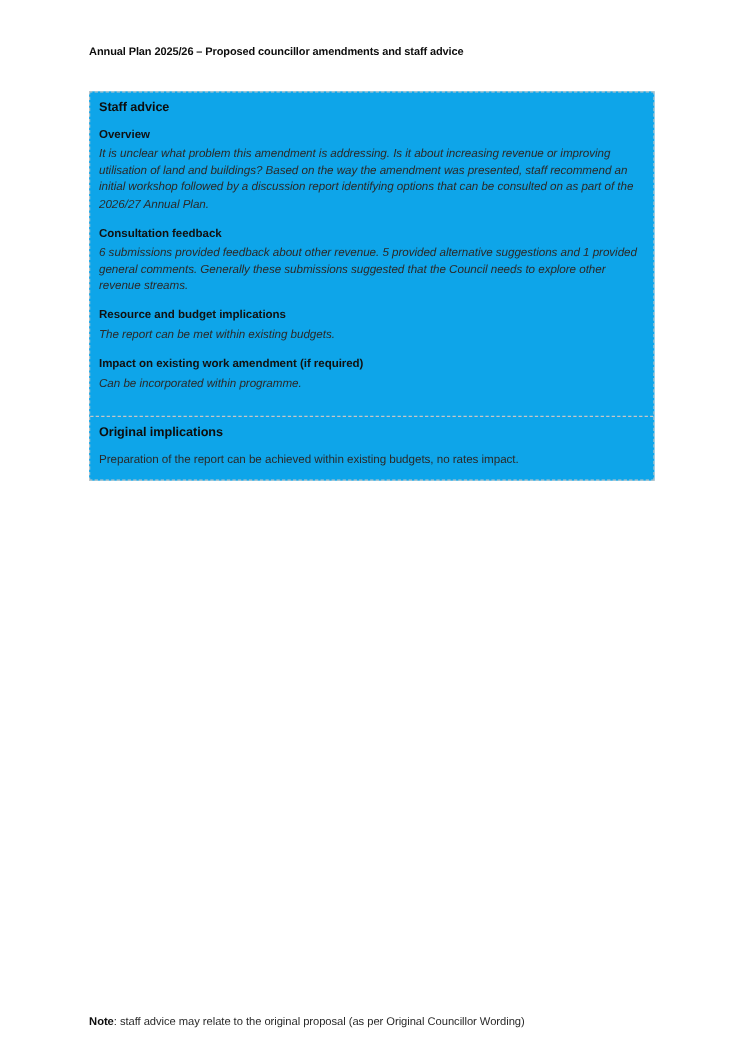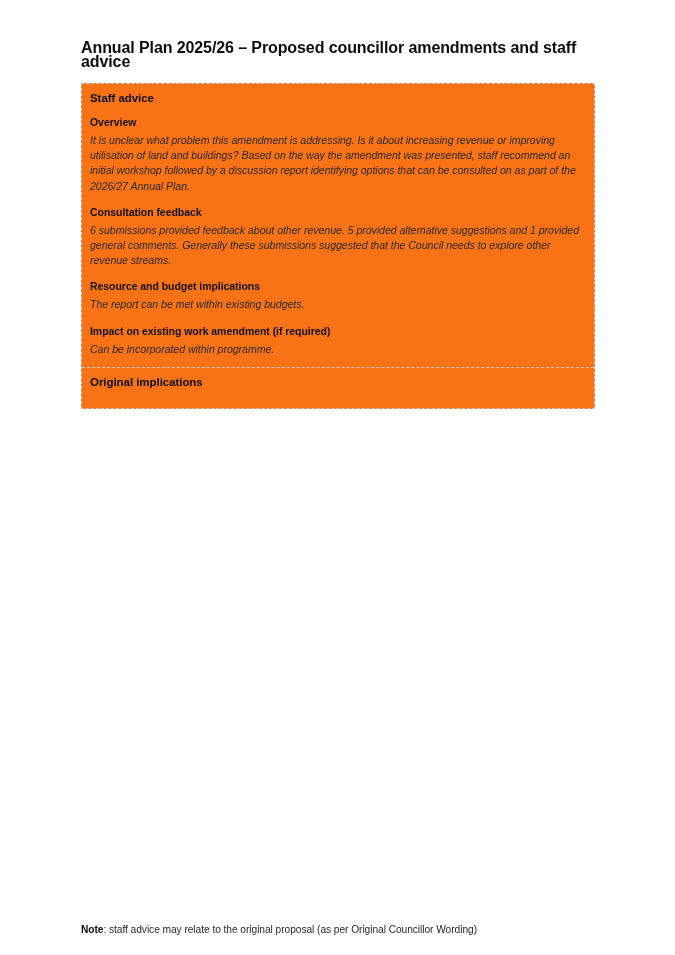--- a/index.html
+++ b/index.html
@@ -23,35 +23,35 @@
     width: 675px;
     height: 955px;
     box-sizing: border-box;
   }
 
   .doc-title {
     position: absolute;
     left: 81px;
     top: 41px;
     width: 520px;
-    font-size: 16px;
+    font-size: 10px;
     font-weight: bold;
     letter-spacing: -0.1px;
     color: #0d0d0d;
     line-height: 14px;
   }
 
   .advice-table {
     position: absolute;
     left: 81px;
     top: 83px;
     width: 514px;
     box-sizing: border-box;
     border: 1px dashed #c6c6c6;
-    background: #f97316;
+    background: #0ea5e9;
   }
 
   .table-cell {
     box-sizing: border-box;
     padding: 7px 8px 9px 8px;
   }
 
   .table-cell + .table-cell {
     border-top: 1px dashed #c6c6c6;
   }
@@ -78,21 +78,21 @@
     font-size: 10.6px;
     font-weight: normal;
     color: #2a2a2a;
     line-height: 15.2px;
     margin: 0 0 11px 0;
     letter-spacing: -0.05px;
     font-style: italic;
   }
 
   .section-body.last {
-    margin-bottom: 1px;
+    margin-bottom: 12px;
   }
 
   .finance-body {
     font-size: 10.6px;
     color: #2a2a2a;
     line-height: 15.2px;
     margin: 10px 0 1px 0;
     letter-spacing: -0.05px;
   }
 
@@ -133,20 +133,21 @@
       <div class="section-heading">Resource and budget implications</div>
       <div class="section-body">The report can be met within existing budgets.</div>
 
       <div class="section-heading">Impact on existing work amendment (if required)</div>
       <div class="section-body last">Can be incorporated within programme.</div>
 
     </div>
 
     <div class="table-cell">
       <div class="cell-title">Original implications</div>
+      <div class="finance-body">Preparation of the report can be achieved within existing budgets, no rates impact.</div>
     </div>
 
   </div>
 
   <div class="footer-note">
     <span class="note-label">Note</span><span>: staff advice may relate to the original proposal (as per Original Councillor Wording)</span>
   </div>
 
 </div>
 

